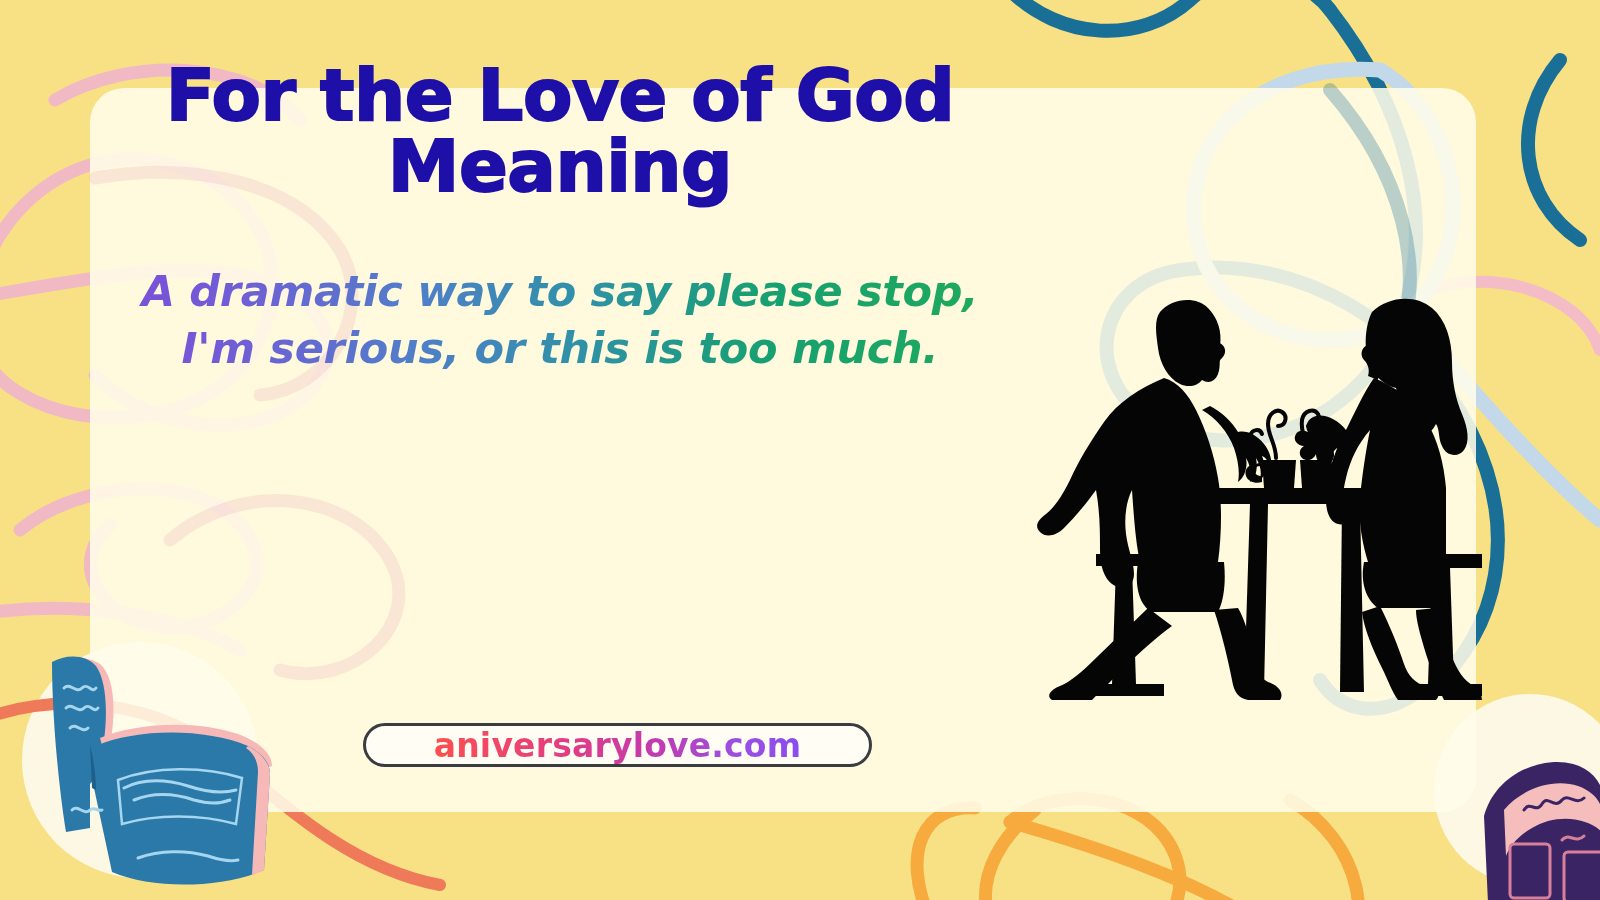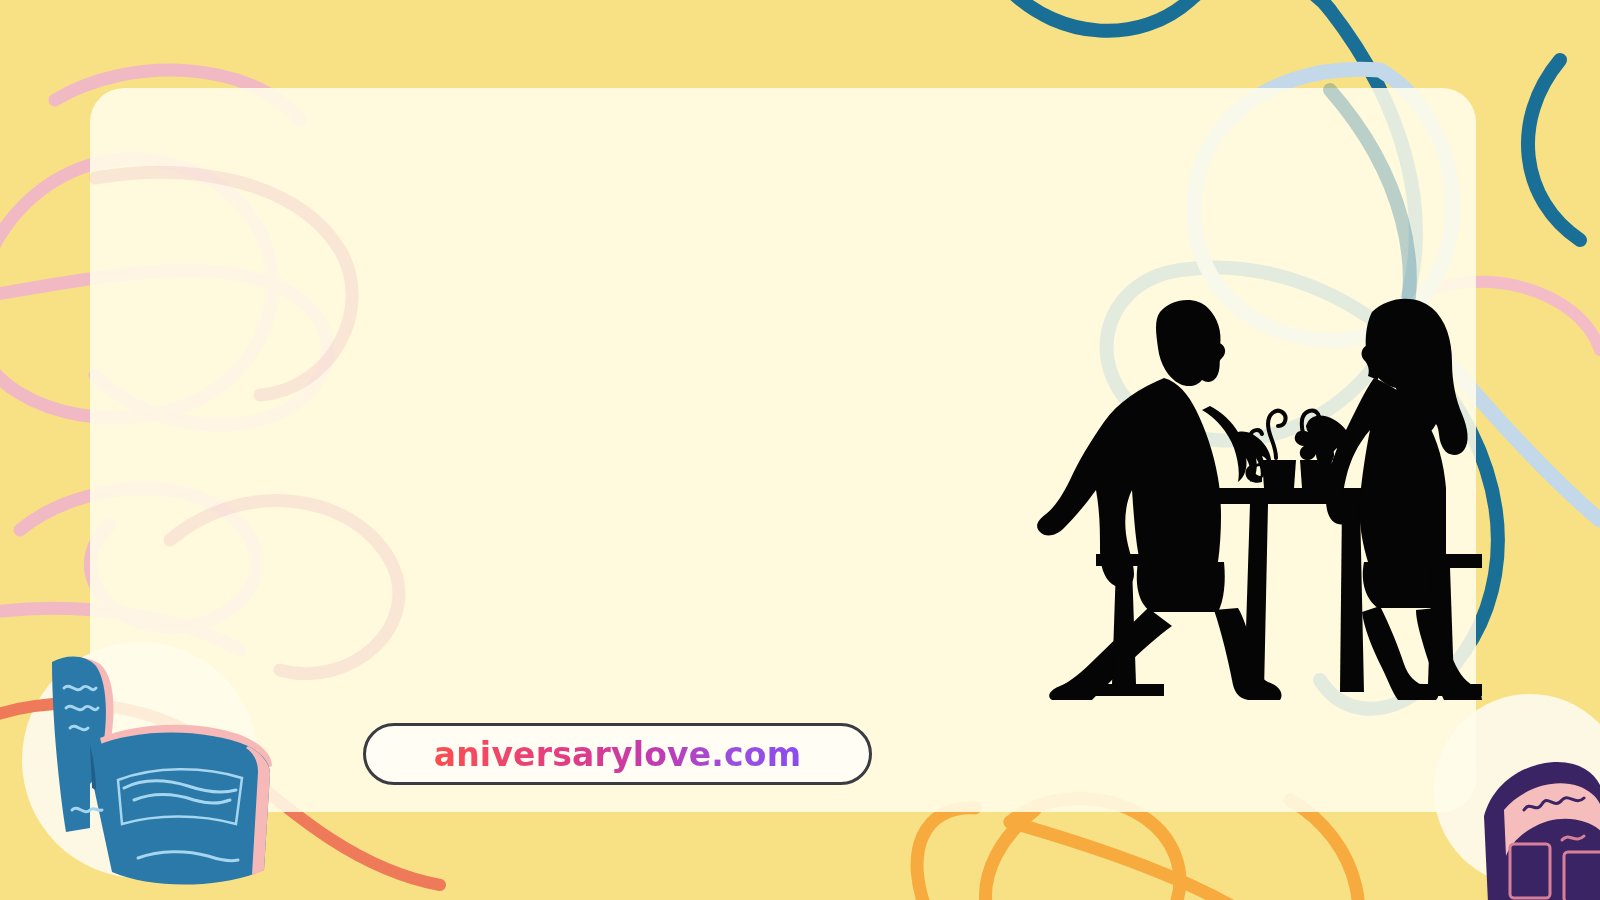--- a/index.html
+++ b/index.html
@@ -70,21 +70,21 @@
     -webkit-background-clip:text;
     background-clip:text;
     color:transparent;
     -webkit-text-fill-color:transparent;
   }
 
   
   #url-badge {
     position:absolute;
     left:363px; top:723px;
-    width:509px; height:62px;
+    width:509px; height:44px;
     background:#fffdf4;
     border:3px solid #3b3b42;
     border-radius:32px;
     display:flex;
     align-items:center;
     justify-content:center;
     z-index:9;
   }
   #url-text {
     font-family:"DejaVu Sans", sans-serif;
@@ -312,20 +312,24 @@
                L 470 418 L 432 418
                C 426 406, 420 390, 414 372
                C 408 352, 404 338, 404 328 Z"></path>
 
       <path d="M 396 272 L 470 272 L 470 286 L 396 286 Z"></path>
       <path d="M 420 286 L 438 286 L 442 402 L 416 402 Z"></path>
       <path d="M 392 402 L 470 402 L 470 414 L 392 414 Z"></path>
     </g>
   </svg>
 
+  <div class="text-col">
+    <h1 id="headline">For the Love of God Meaning</h1>
+    <p id="subtitle">A dramatic way to say please stop, I'm serious, or this is too much.</p>
+  </div>
 
   <div id="url-badge">
     <span id="url-text">aniversarylove.com</span>
   </div>
 
   <svg id="book-left" viewBox="0 0 300 278">
 
     <path d="M 48 42 C 60 34, 80 34, 92 42 C 104 52, 108 78, 104 110
              C 100 142, 90 156, 84 160 L 60 150 C 56 112, 50 72, 48 42 Z" fill="#f6b9b8"></path>
 

